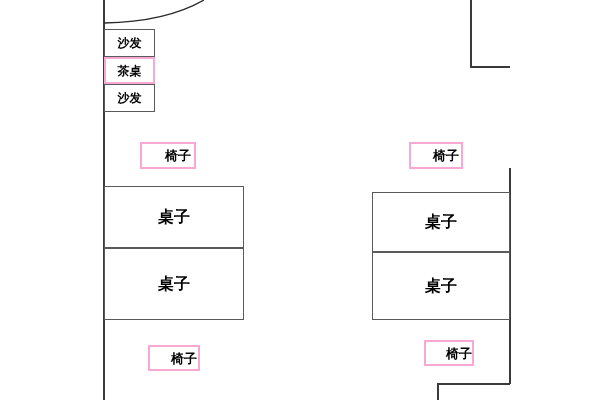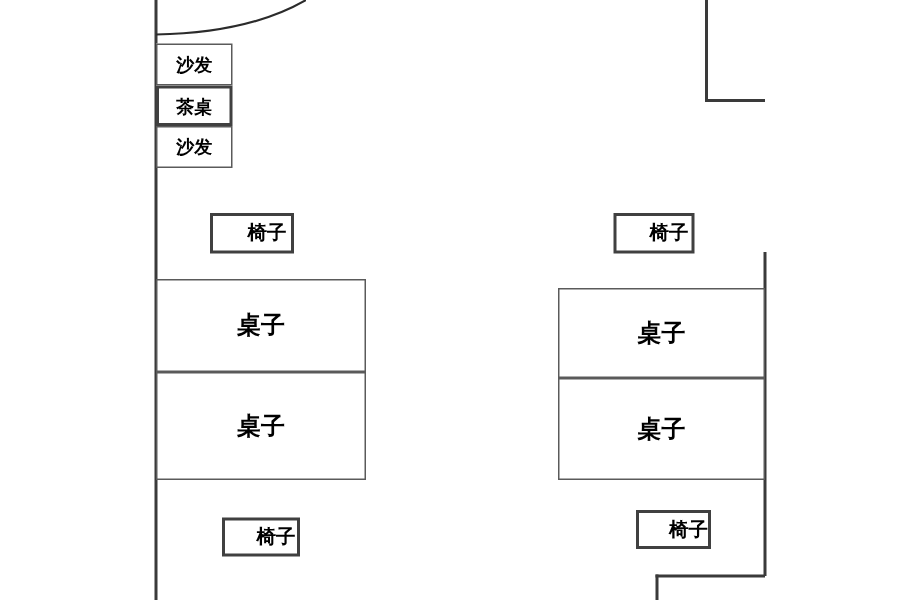--- a/index.html
+++ b/index.html
@@ -33,21 +33,21 @@
     background: #ffffff;
     border: 1px solid #5a5a5a;
     display: flex;
     align-items: center;
     justify-content: center;
     color: #000000;
     line-height: 1;
     letter-spacing: 0px;
   }
   .furn.strong {
-    border: 2px solid #404040;
+    border: 2px solid #f9a8d4;
   }
   .furn .lbl {
     font-weight: bold;
     white-space: nowrap;
   }
   .size-sm .lbl { font-size: 12px; }
   .size-md .lbl { font-size: 13px; margin-left: 20px; }
   .size-lg .lbl { font-size: 16px; }
 
   

